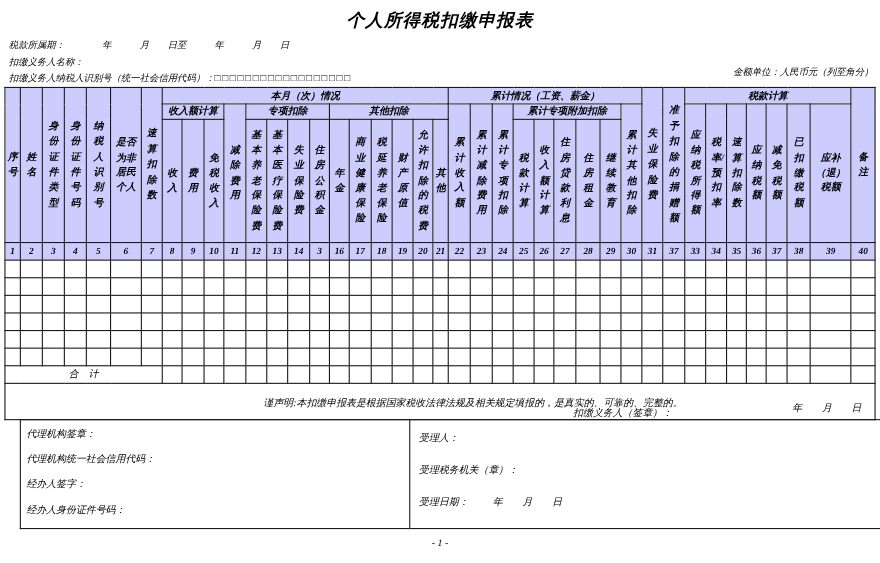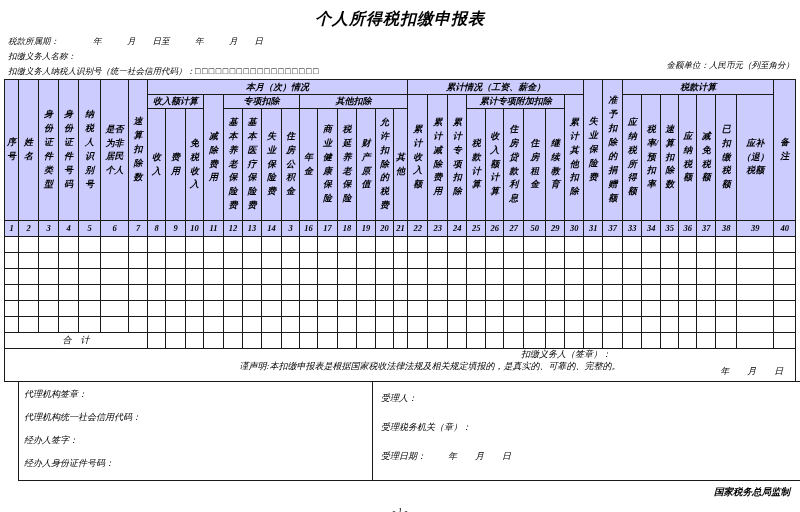--- a/index.html
+++ b/index.html
@@ -25,21 +25,21 @@
   .w3  { display:inline-block; width:3.2em; word-break:break-all; line-height:1.5; }
   tr.rowA td { height:15px; }
   tr.rowB td { height:14px; }
   tr.rowC td { height:112px; }
   tr.num-row td { height:16px; font-size:8.5px; }
   tr.data-row td { height:16px; }
   tr.summary-row td { height:16px; }
 
   td.decl-cell { height:33px; position:relative; text-align:left; }
   .decl-text  { padding:3px 0 0 60px; font-size:9px; }
-  .decl-sign  { position:absolute; left:516px; bottom:21px; font-size:9px; }
+  .decl-sign  { position:absolute; left:516px; bottom:0; font-size:9px; }
   .decl-date  { position:absolute; right:12px; bottom:4px; font-size:9px; }
 
   table.footer { border-collapse:collapse; table-layout:fixed; width:799px; margin-left:18px; margin-top:-1px; }
   table.footer td { border:1px solid #1a1a1a; vertical-align:top; font-size:9px; text-align:left; }
   td.f-left  { width:354px; height:86px; padding:6px 0 0 5px; }
   td.f-right { padding:10px 0 0 8px; }
   .f-line  { line-height:12px; margin-bottom:11px; white-space:nowrap; }
   .f-line2 { line-height:12px; margin-bottom:17px; white-space:nowrap; }
   .accept-date-val { margin-left:22px; }
 
@@ -184,21 +184,21 @@
           <td class="hdr">18</td>
           <td class="hdr">19</td>
           <td class="hdr">20</td>
           <td class="hdr">21</td>
           <td class="hdr">22</td>
           <td class="hdr">23</td>
           <td class="hdr">24</td>
           <td class="hdr">25</td>
           <td class="hdr">26</td>
           <td class="hdr">27</td>
-          <td class="hdr">50</td>
+          <td class="hdr">28</td>
           <td class="hdr">29</td>
           <td class="hdr">30</td>
           <td class="hdr">31</td>
           <td class="hdr">37</td>
           <td class="hdr">33</td>
           <td class="hdr">34</td>
           <td class="hdr">35</td>
           <td class="hdr">36</td>
           <td class="hdr">37</td>
           <td class="hdr">38</td>
@@ -516,16 +516,15 @@
           <div class="f-line2">受理人：</div>
           <div class="f-line2">受理税务机关（章）：</div>
           <div class="f-line2">
             <span>受理日期：</span><span class="accept-date-val">年　　月　　日</span>
           </div>
         </td>
       </tr>
     </tbody>
   </table>
 
-  <div class="issuer">国家税务总局监制</div>
   <div class="page-num">- 1 -</div>
 
 </div>
 
 </body></html>

